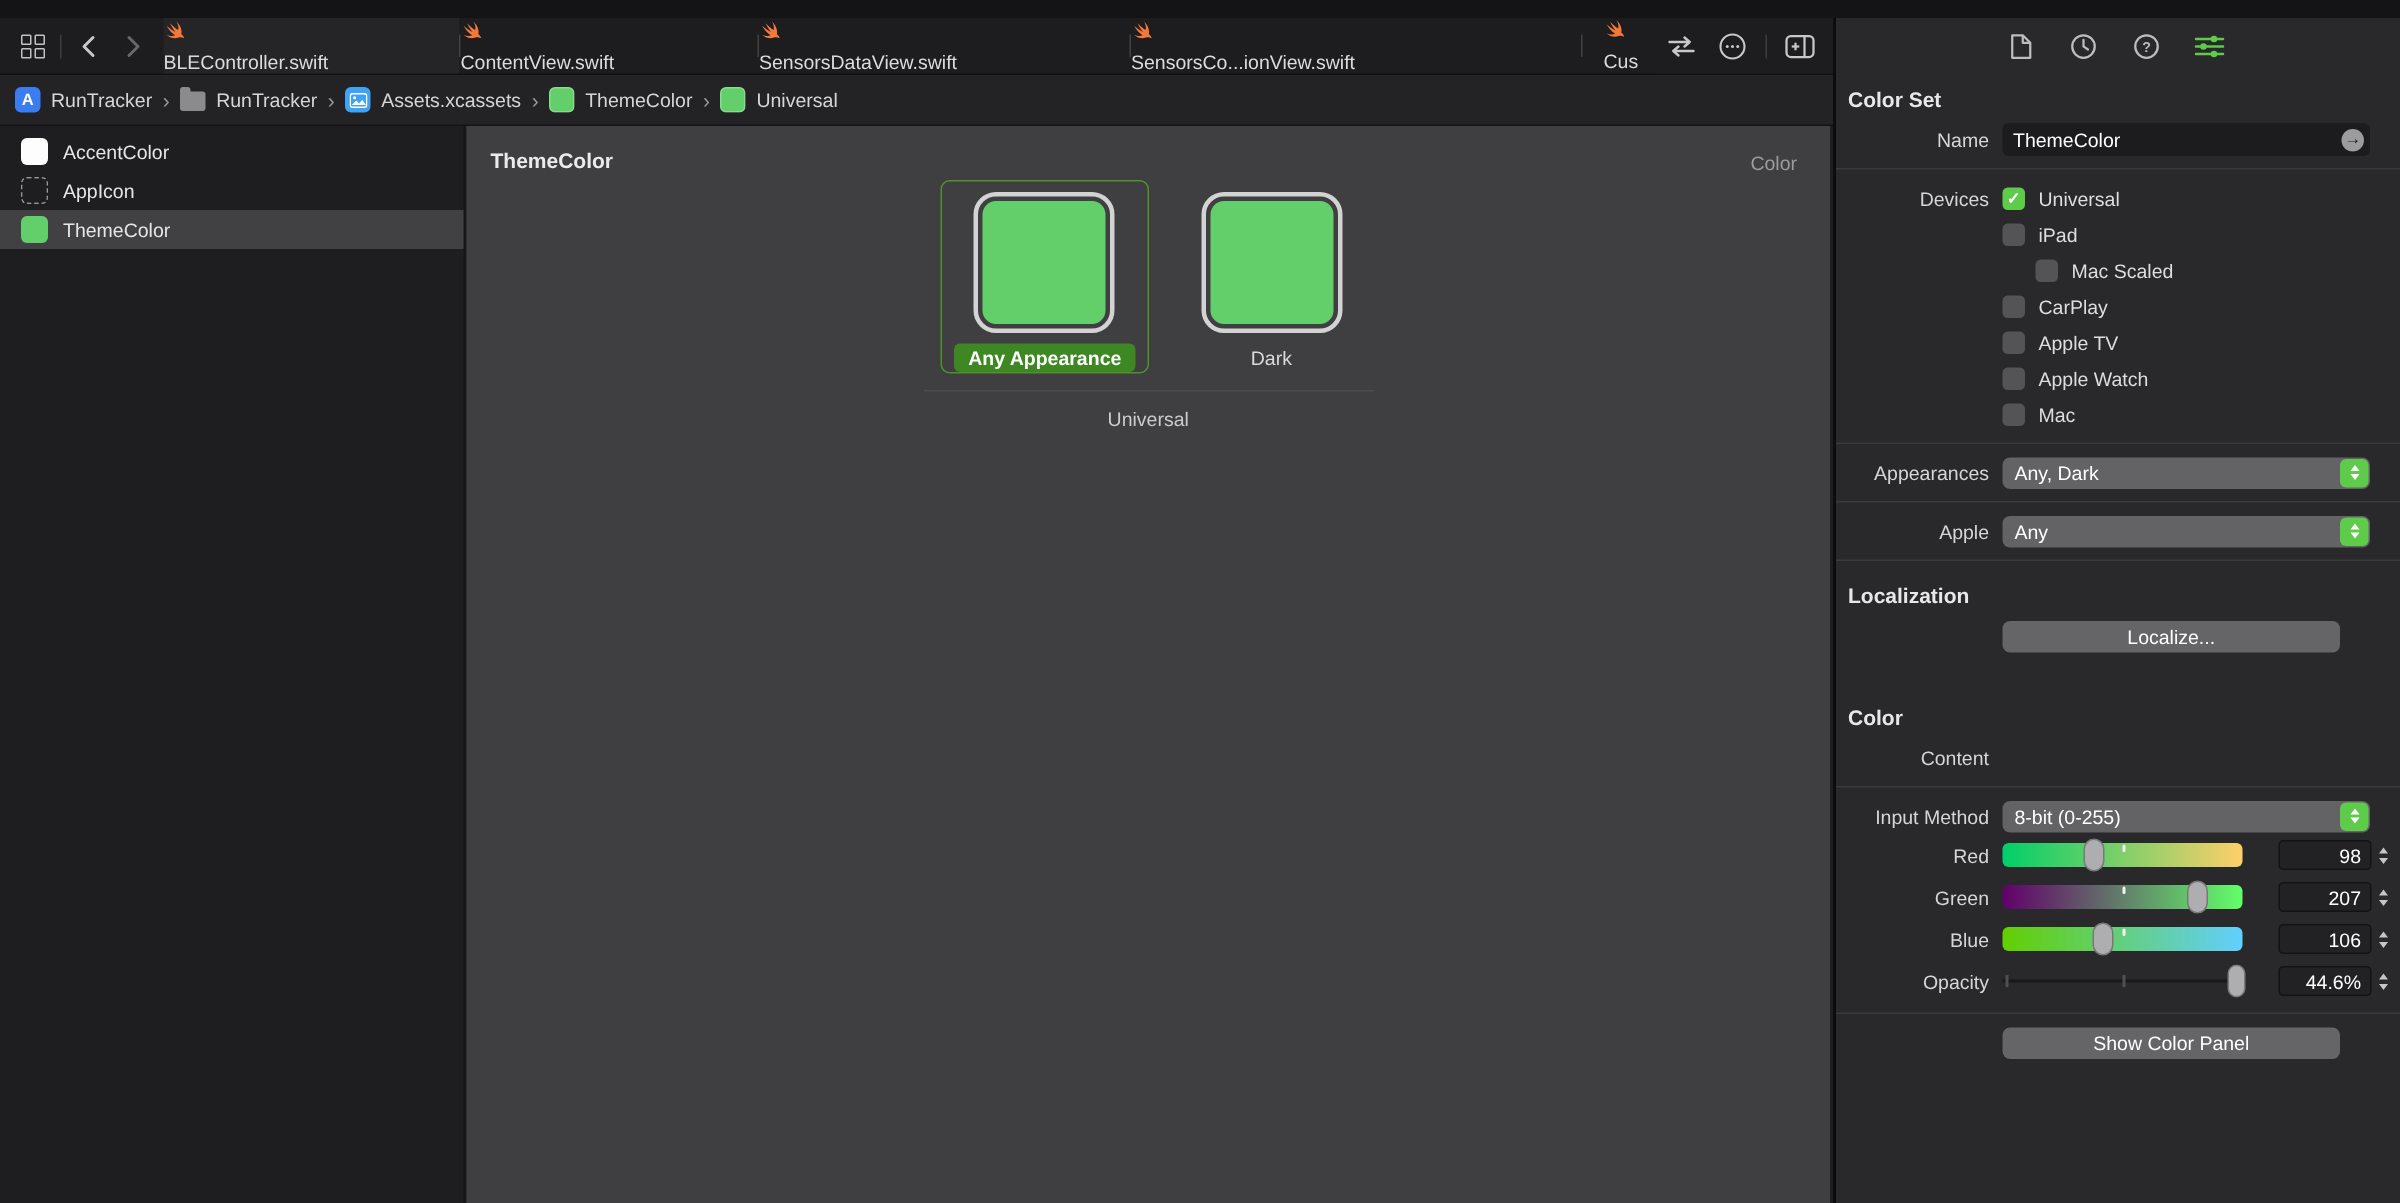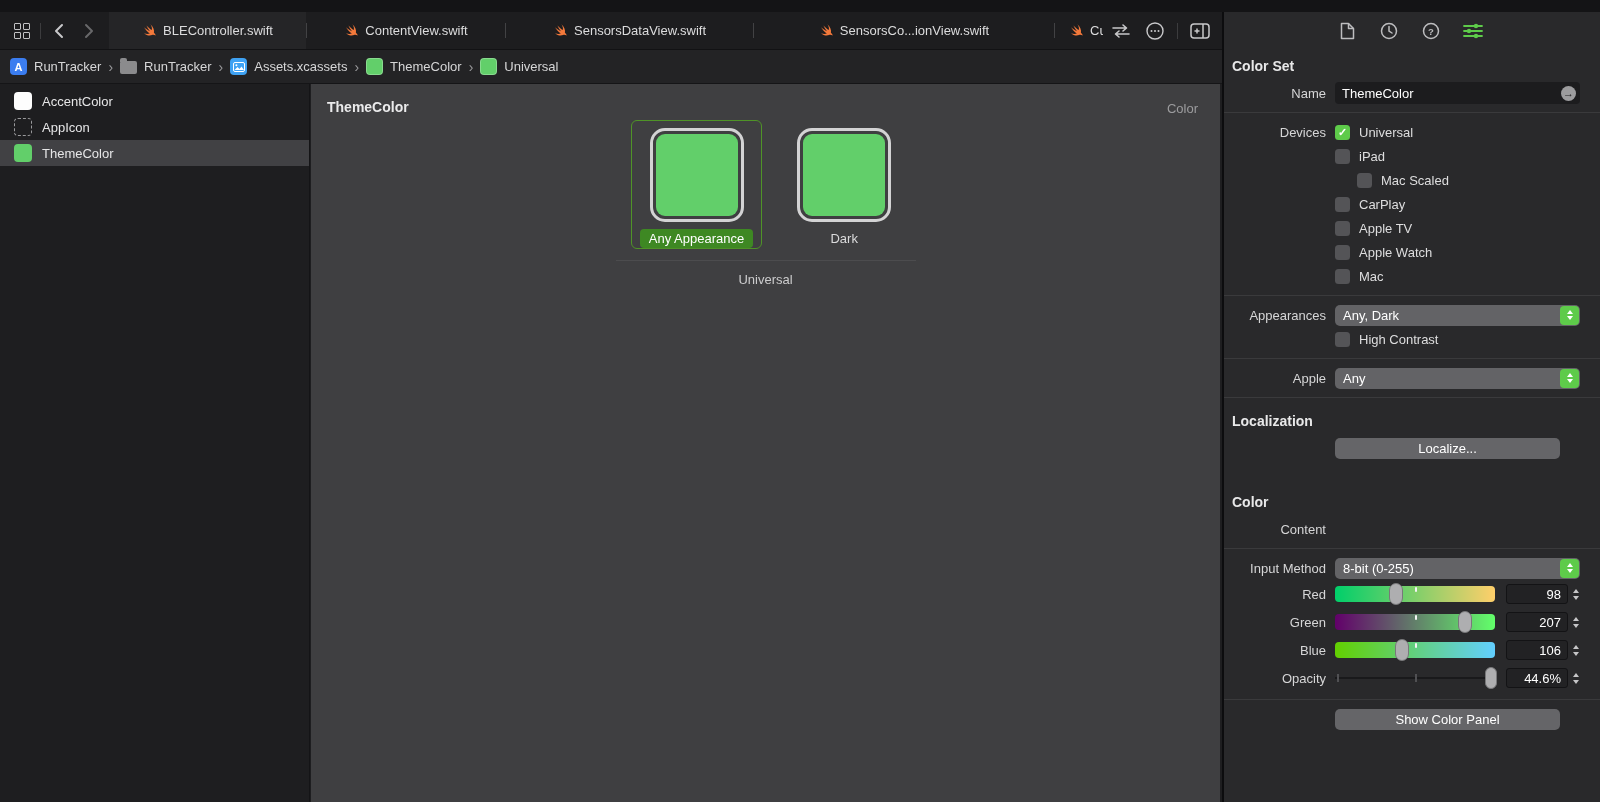--- a/index.html
+++ b/index.html
@@ -13,22 +13,22 @@
   
   .tabbar { position:absolute; left:0; top:12px; width:1222px; height:38px; background:#1d1d1f;
     display:flex; align-items:stretch; border-bottom:1px solid #121214; }
   .tab-controls-left { display:flex; align-items:center; gap:6px; padding:0 8px 0 10px; flex:none; }
   .icon-btn { display:flex; align-items:center; justify-content:center; width:24px; height:24px; color:#c8c8ca; }
   .icon-btn.dim { color:#68686a; }
   .vdiv { width:1px; height:16px; background:#3c3c3e; align-self:center; flex:none; }
   .grid-icon { display:grid; grid-template-columns:7px 7px; grid-template-rows:7px 7px; gap:2px; }
   .grid-icon span { border:1.5px solid #c2c2c4; border-radius:1px; }
   .tabs { display:flex; flex:1; min-width:0; align-items:stretch; }
-  .tab { display:flex; align-items:center; justify-content:center; gap:6px; font-size:13px;
-    color:#dcdcdd; white-space:nowrap; overflow:hidden; }
+  .tab { display:flex; justify-content:center; gap:6px; font-size:13px;
+    color:#dcdcdd; white-space:nowrap; overflow:hidden;flex-direction:column; }
   .tab.active { background:#252527; }
   .tabsep { width:1px; height:15px; background:#424244; align-self:center; flex:none; }
   .swift-icon { width:15px; height:15px; flex:none; }
   .tab-last { flex:1; min-width:0; justify-content:flex-start; padding-left:14px; }
   .editor-controls { flex:none; display:flex; align-items:center; gap:10px; padding:0 10px 0 6px; background:#1d1d1f; }
   .editor-controls svg { color:#c8c8ca; }
 
   
   .jumpbar { position:absolute; left:0; top:50px; width:1222px; height:34px; background:#232325;
     display:flex; align-items:center; padding:0 10px; gap:7px; font-size:13px; color:#d6d6d7;
@@ -58,21 +58,21 @@
   .canvas { position:absolute; left:311px; top:84px; width:909px; height:718px; background:#3f3f41; }
   .canvas-title { position:absolute; left:16px; top:15px; font-size:14px; font-weight:bold; color:#ebebec; }
   .canvas-corner { position:absolute; right:22px; top:17px; font-size:13px; color:#9c9c9e; }
   .variant-area { position:absolute; left:0; top:36px; width:100%; display:flex; flex-direction:column; align-items:center; }
   .cells { display:flex; gap:26px; align-items:flex-start; }
   .cell { border-radius:6px; padding:8px 9px 0 9px; display:flex; flex-direction:column; align-items:center; }
   .cell.selected { border:1px solid #4f9327; padding:7px 8px 0 8px; }
   .swatch-frame { width:94px; height:94px; border:3px solid #d3d3d4; border-radius:15px; padding:3px; }
   .swatch-fill { width:100%; height:100%; border-radius:9px; }
   .cell-label { margin-top:7px; margin-bottom:6px; font-size:13px; padding:2px 9px; border-radius:4px; color:#dadadb; }
-  .cell.selected .cell-label { background:#3e8823; color:#ffffff; font-weight:normal; margin-bottom:0; }
+  .cell.selected .cell-label { background:#3e8823; color:#ffffff; font-weight:bold; margin-bottom:0; }
   .group-divider { width:300px; border-top:1px solid #4c4c4e; margin-top:6px; }
   .group-label { margin-top:11px; font-size:13px; color:#cccccd; }
 
   
   .inspector { position:absolute; left:1222px; top:12px; width:378px; height:790px; background:#29292b;
     border-left:2px solid #0c0c0e; overflow:hidden; }
   .insp-icons { height:38px; display:flex; align-items:center; gap:20px; padding-left:112px; }
   .insp-icons .icon-btn { width:22px; height:22px; color:#bdbdbf; }
   .insp-icons .icon-btn.active { color:#5ecb4a; }
   .hdr { font-size:14px; font-weight:bold; color:#e8e8e9; padding:8px 0 7px 8px; }
@@ -98,21 +98,21 @@
   .btn { height:21px; width:225px; background:#656568; border-radius:5px; font-size:13px; color:#fff;
     display:flex; align-items:center; justify-content:center; }
   .slider-row { min-height:28px; }
   .track-wrap { position:relative; width:160px; height:16px; flex:none; }
   .track { position:absolute; inset:0; border-radius:4px; }
   .track::after { content:''; position:absolute; left:50%; top:1px; width:2px; height:5px; background:#f4f4f4; border-radius:1px; }
   .thumb { position:absolute; top:-3px; width:14px; height:22px; border-radius:7px; background:#aeaeb0;
     border:1px solid #78787a; }
   .op-track { position:absolute; top:7px; left:0; right:0; height:2px; background:#19191b; }
   .op-tick { position:absolute; top:4px; width:1.5px; height:8px; background:#505053; }
-  .valbox { margin-left:11px; width:62px; height:20px; background:#222224; border:1px solid #131315;
+  .valbox { margin-left:24px; width:62px; height:20px; background:#222224; border:1px solid #131315;
     border-radius:3px; display:flex; align-items:center; justify-content:flex-end; padding-right:6px;
     font-size:13px; color:#fff; flex:none; }
   .stepper { margin-left:5px; display:flex; flex-direction:column; gap:3px; align-items:center; flex:none; }
   .stepper .tri-up { border-bottom-color:#c6c6c8; }
   .stepper .tri-dn { border-top-color:#c6c6c8; }
   svg { display:block; }
 </style>
 </head>
 <body>
 
@@ -400,29 +400,20 @@
       <div class="ctl">
         <div class="dropdown">
           <span>Any, Dark</span>
           <span class="dd-step">
               <span class="tri-up"></span>
               <span class="tri-dn"></span>
             </span>
         </div>
       </div>
     </div>
-    <div class="row">
-      <span class="lbl"></span>
-      <div class="ctl">
-          <div class="checkrow">
-        <span class="cb"></span>
-        <span>High Contrast</span>
-      </div>
-        </div>
-    </div>
 
     <div class="sep"></div>
 
     <div class="row">
       <span class="lbl">Apple</span>
       <div class="ctl">
         <div class="dropdown">
           <span>Any</span>
           <span class="dd-step">
               <span class="tri-up"></span>

